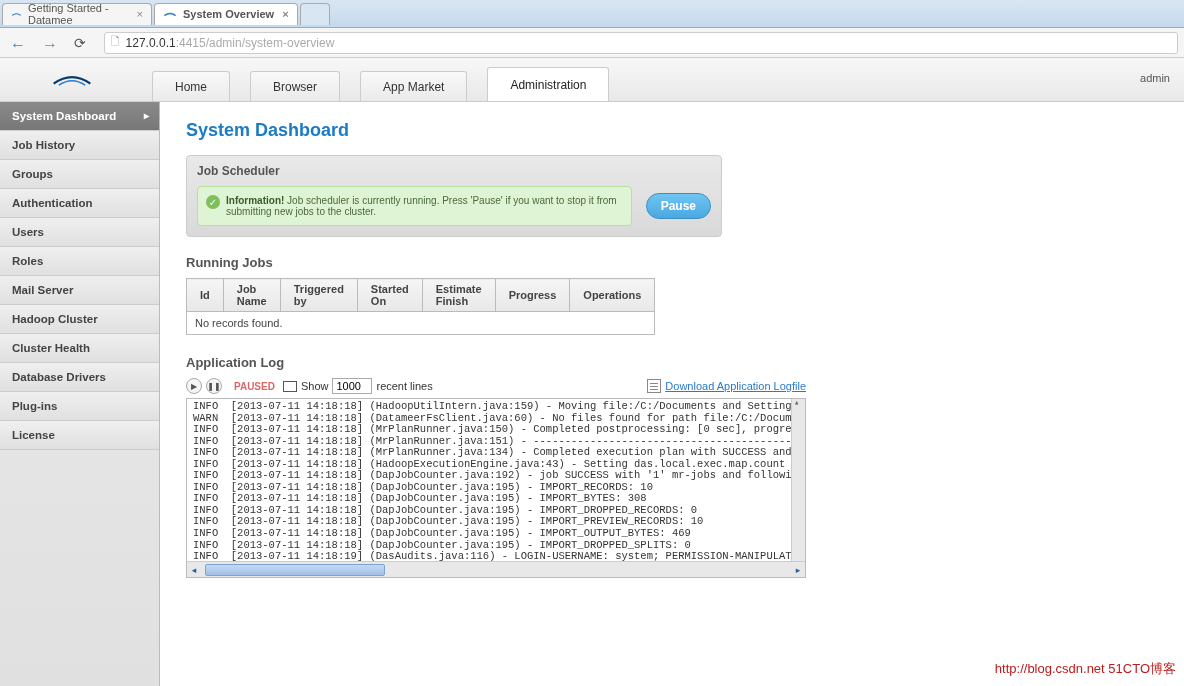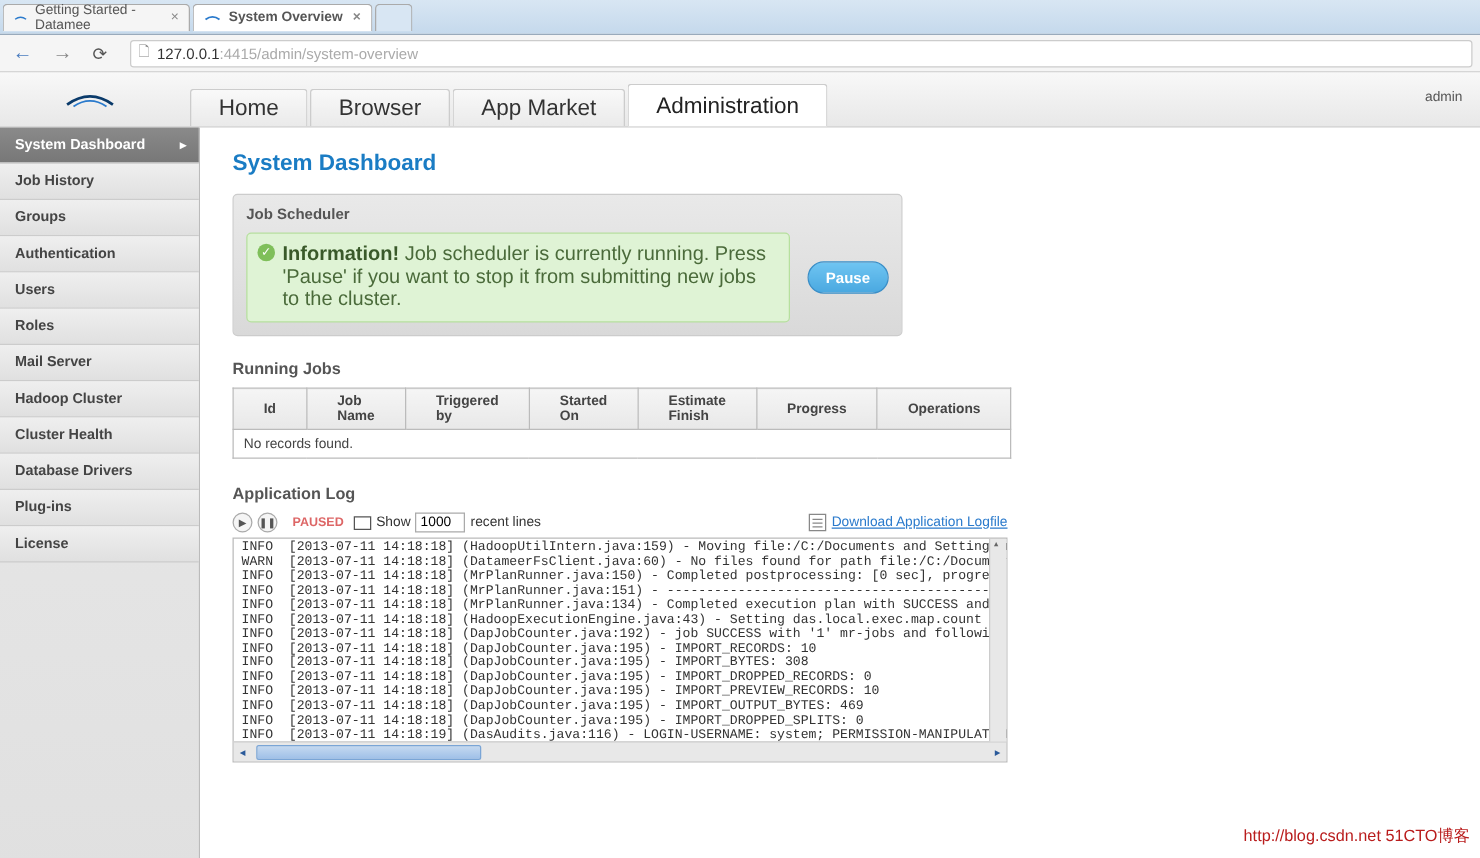--- a/index.html
+++ b/index.html
@@ -17,43 +17,43 @@
 .nav-arrow.enabled { color: #4a7cbf; }
 .nav-arrow.reload { font-size: 14px; color: #555; }
 .url-bar { flex: 1; border: 1px solid #ccc; border-radius: 3px; height: 22px; display: flex; align-items: center; padding: 0 6px; background: #fff; margin-left: 6px; font-size: 12px; }
 .url-icon { color: #888; margin-right: 6px; font-size: 11px; }
 .url-dim { color: #aaa; }
 
 .app-header { background: linear-gradient(#f8f8f8, #e8e8e8); height: 44px; border-bottom: 1px solid #ccc; display: flex; align-items: center; padding: 0 12px; position: relative; }
 .logo { width: 120px; display: flex; align-items: center; justify-content: center; }
 .logo svg { width: 44px; height: 26px; }
 .main-tabs { display: flex; height: 100%; align-items: flex-end; margin-left: 20px; }
-.main-tab { padding: 8px 22px; border: 1px solid #ccc; border-bottom: none; background: linear-gradient(#f9f9f9,#eaeaea); margin-right: 2px; font-size: 18px; color: #333; border-radius: 3px 3px 0 0; height: 30px; display: flex; align-items: center; }
+.main-tab { padding: 8px 22px; border: 1px solid #ccc; border-bottom: none; background: linear-gradient(#f9f9f9,#eaeaea); margin-right: 20px; font-size: 12px; color: #333; border-radius: 3px 3px 0 0; height: 30px; display: flex; align-items: center; }
 .main-tab.active { background: #fff; height: 34px; font-weight: normal; color: #222; }
 .header-right { position: absolute; right: 14px; top: 14px; font-size: 11px; color: #555; }
 
 .layout { display: flex; }
 .sidebar { width: 160px; background: linear-gradient(#eaeaea,#e0e0e0); min-height: 600px; border-right: 1px solid #bbb; }
 .side-item { padding: 8px 12px; border-bottom: 1px solid #ccc; font-size: 11.5px; font-weight: bold; color: #444; background: linear-gradient(#efefef,#e0e0e0); cursor: pointer; }
 .side-item.active { background: linear-gradient(#8a8a8a,#777); color: #fff; position: relative; }
 .side-item.active::after { content: "▸"; position: absolute; right: 10px; color: #fff; font-size: 10px; }
 
 .content { flex: 1; padding: 18px 26px; }
 .page-title { color: #1a7cc4; font-size: 18px; font-weight: bold; margin-bottom: 14px; }
 .panel { border: 1px solid #ccc; border-radius: 4px; background: linear-gradient(#e9e9e9,#d9d9d9); padding: 0; margin-bottom: 18px; width: 536px; }
 .panel-header { padding: 8px 10px; font-weight: bold; font-size: 12px; color: #555; }
 .panel-body { padding: 0 10px 10px; display: flex; align-items: center; }
-.info-box { background: #dff3d5; border: 1px solid #b6e09e; border-radius: 4px; padding: 8px 10px 8px 28px; font-size: 16px; color: #4a6a3a; position: relative; flex: 1; margin-right: 14px; }
+.info-box { background: #dff3d5; border: 1px solid #b6e09e; border-radius: 4px; padding: 8px 10px 8px 28px; font-size: 10px; color: #4a6a3a; position: relative; flex: 1; margin-right: 14px; }
 .info-box::before { content: "✓"; position: absolute; left: 8px; top: 8px; width: 14px; height: 14px; border-radius: 50%; background: #7fbf5a; color: #fff; font-size: 10px; display: flex; align-items: center; justify-content: center; }
 .info-box b { color: #3a5a2a; }
 .btn-pause { background: linear-gradient(#6fc5f2,#4aa8e0); border: 1px solid #3a8ec7; color: #fff; padding: 5px 14px; border-radius: 13px; font-size: 12px; font-weight: bold; cursor: pointer; }
 
 .section-title { font-weight: bold; font-size: 13px; color: #555; margin-bottom: 8px; }
 .table { border: 1px solid #bbb; border-collapse: collapse; margin-bottom: 20px; width: 416px; }
-.table th { background: linear-gradient(#f5f5f5,#e8e8e8); border: 1px solid #bbb; padding: 4px 24px; font-size: 11px; font-weight: bold; color: #444; text-align: left; }
+.table th { background: linear-gradient(#f5f5f5,#e8e8e8); border: 1px solid #bbb; padding: 4px 13px; font-size: 11px; font-weight: bold; color: #444; text-align: left; }
 .table td { border: 1px solid #bbb; padding: 5px 8px; font-size: 11px; color: #444; }
 
 .log-toolbar { display: flex; align-items: center; font-size: 11px; margin-bottom: 4px; width: 620px; }
 .log-btn { width: 16px; height: 16px; border: 1px solid #aaa; border-radius: 50%; display: inline-flex; align-items: center; justify-content: center; margin-right: 4px; font-size: 8px; color: #555; background: #f5f5f5; cursor: pointer; }
 .paused-label { color: #d66; font-weight: bold; margin: 0 8px; font-size: 10px; }
 .screen-icon { width: 14px; height: 11px; border: 1px solid #555; margin-right: 4px; display: inline-block; }
 .log-show-input { width: 40px; border: 1px solid #aaa; padding: 1px 3px; margin: 0 4px; font-size: 11px; }
 .log-toolbar-right { margin-left: auto; display: flex; align-items: center; padding-left: 10px; }
 .download-link { color: #2a7acc; text-decoration: underline; font-size: 11px; }
 .doc-icon { width: 14px; height: 14px; border: 1px solid #888; margin-right: 4px; display: inline-block; background: #fff; position: relative; }

